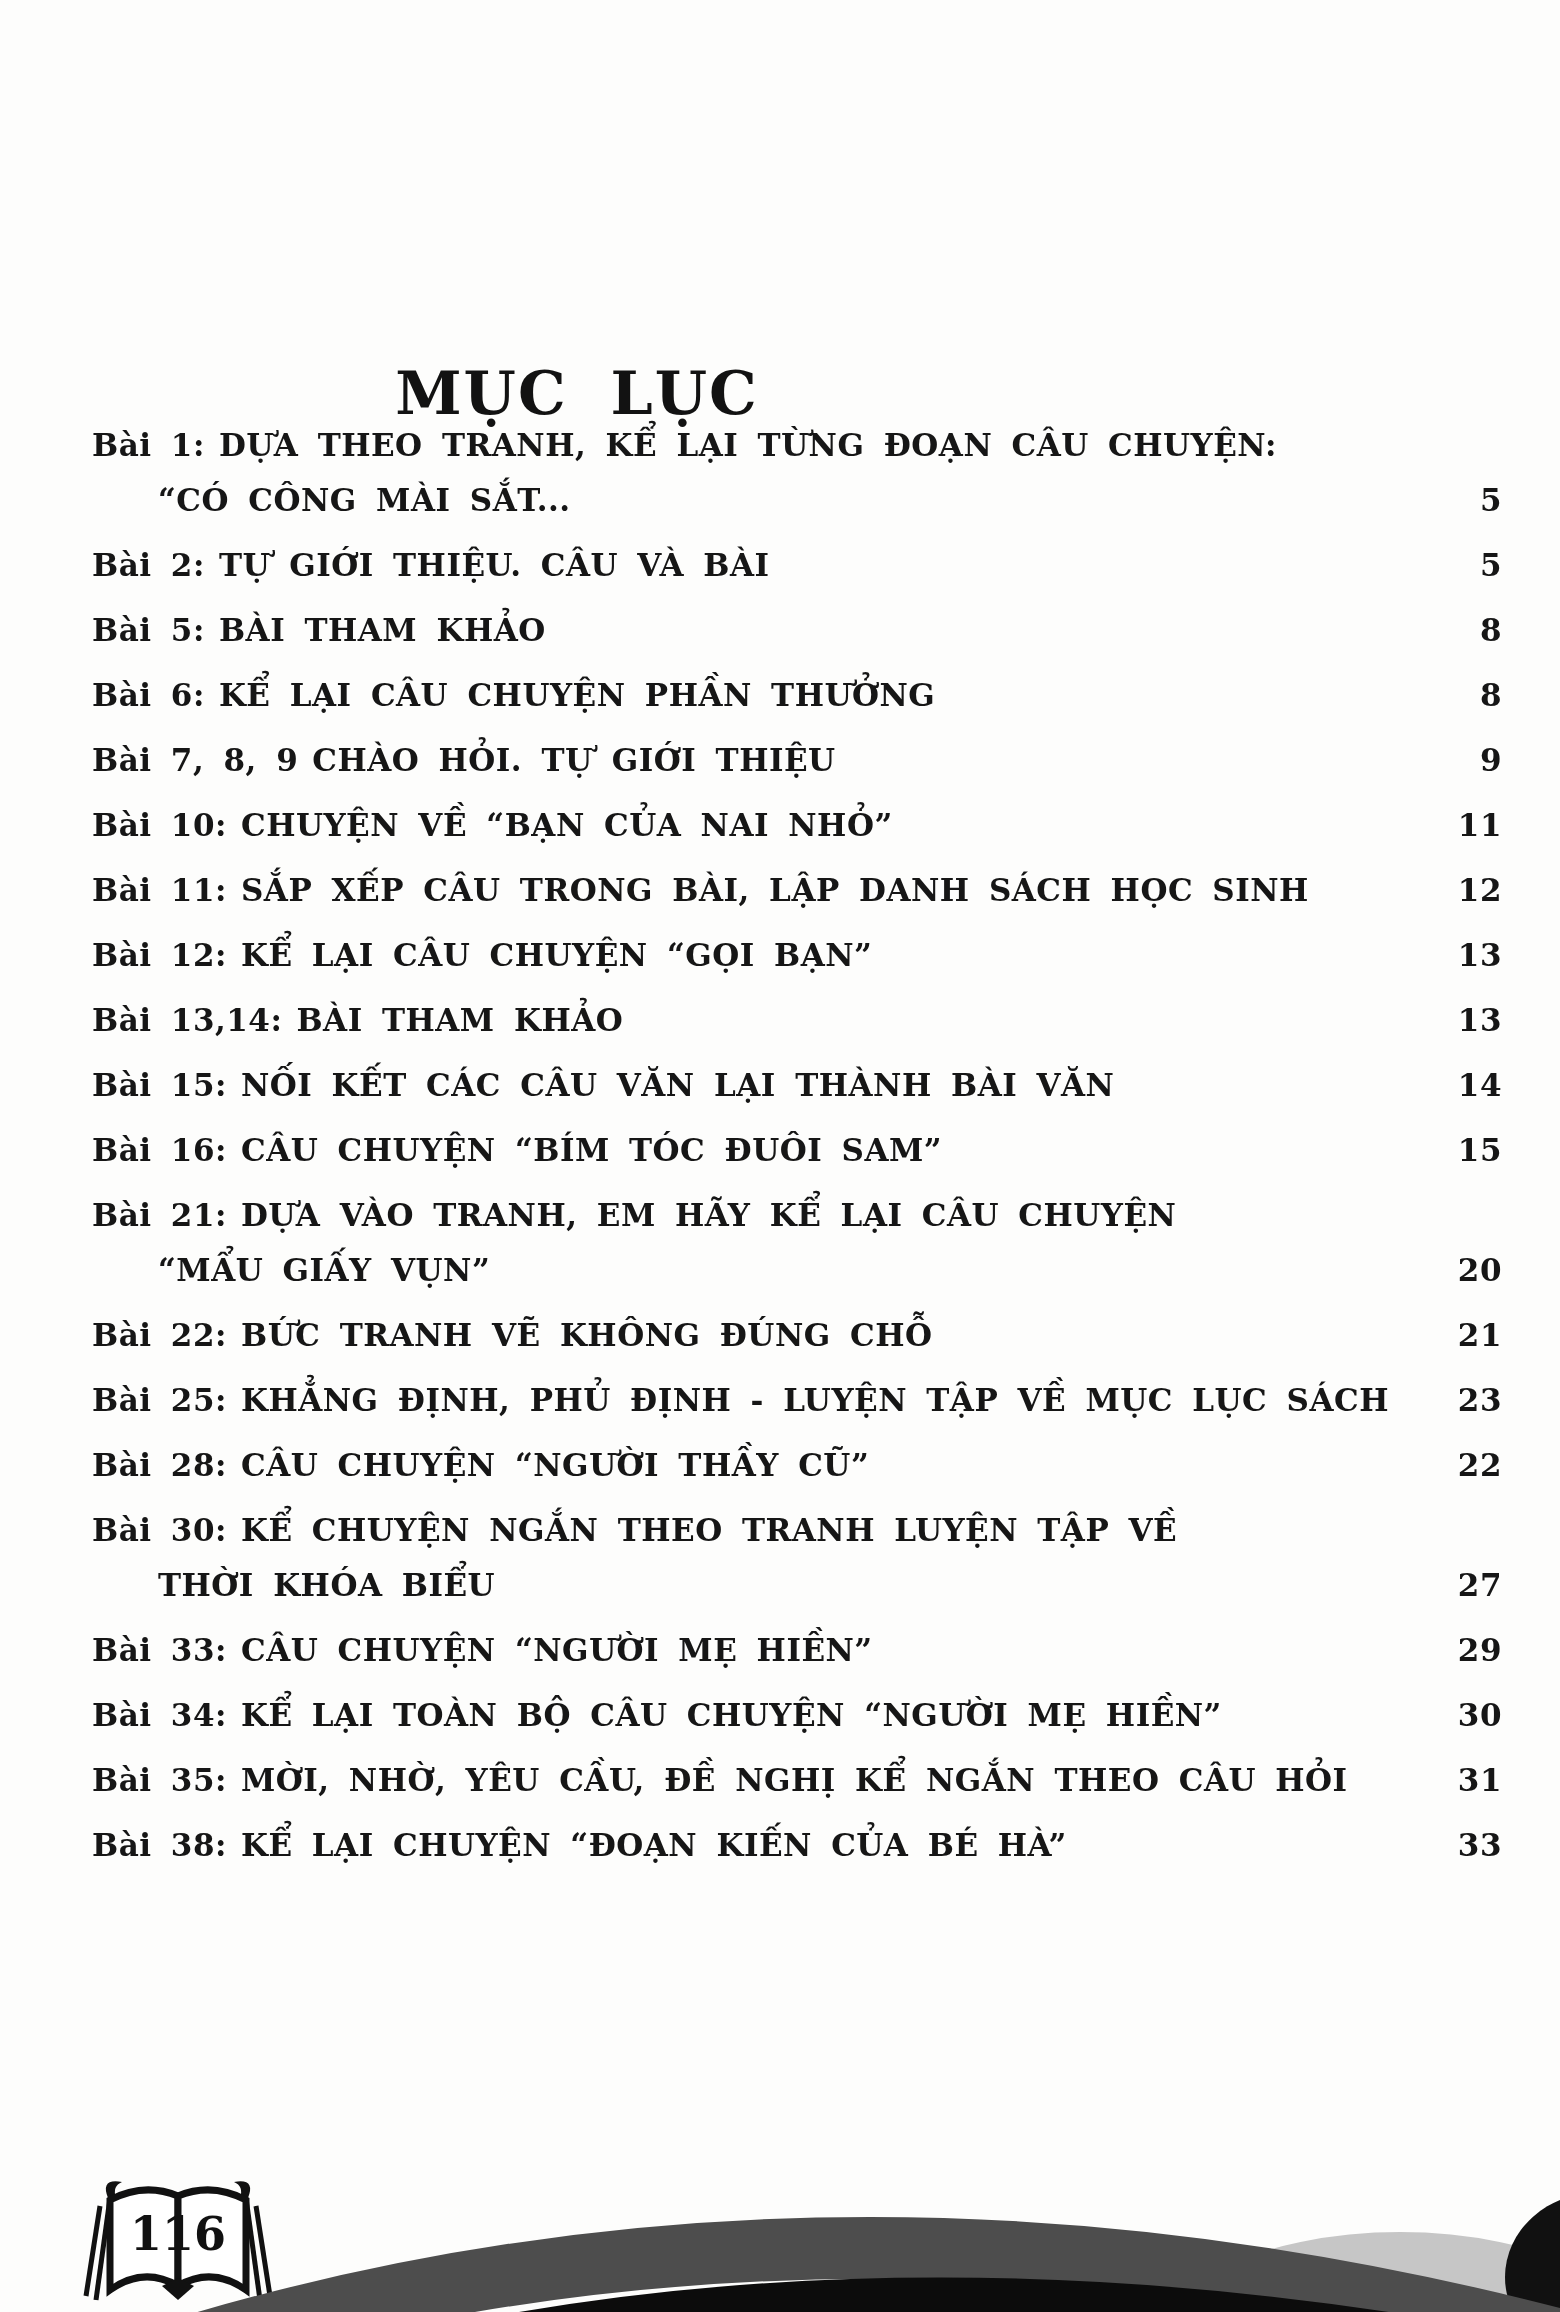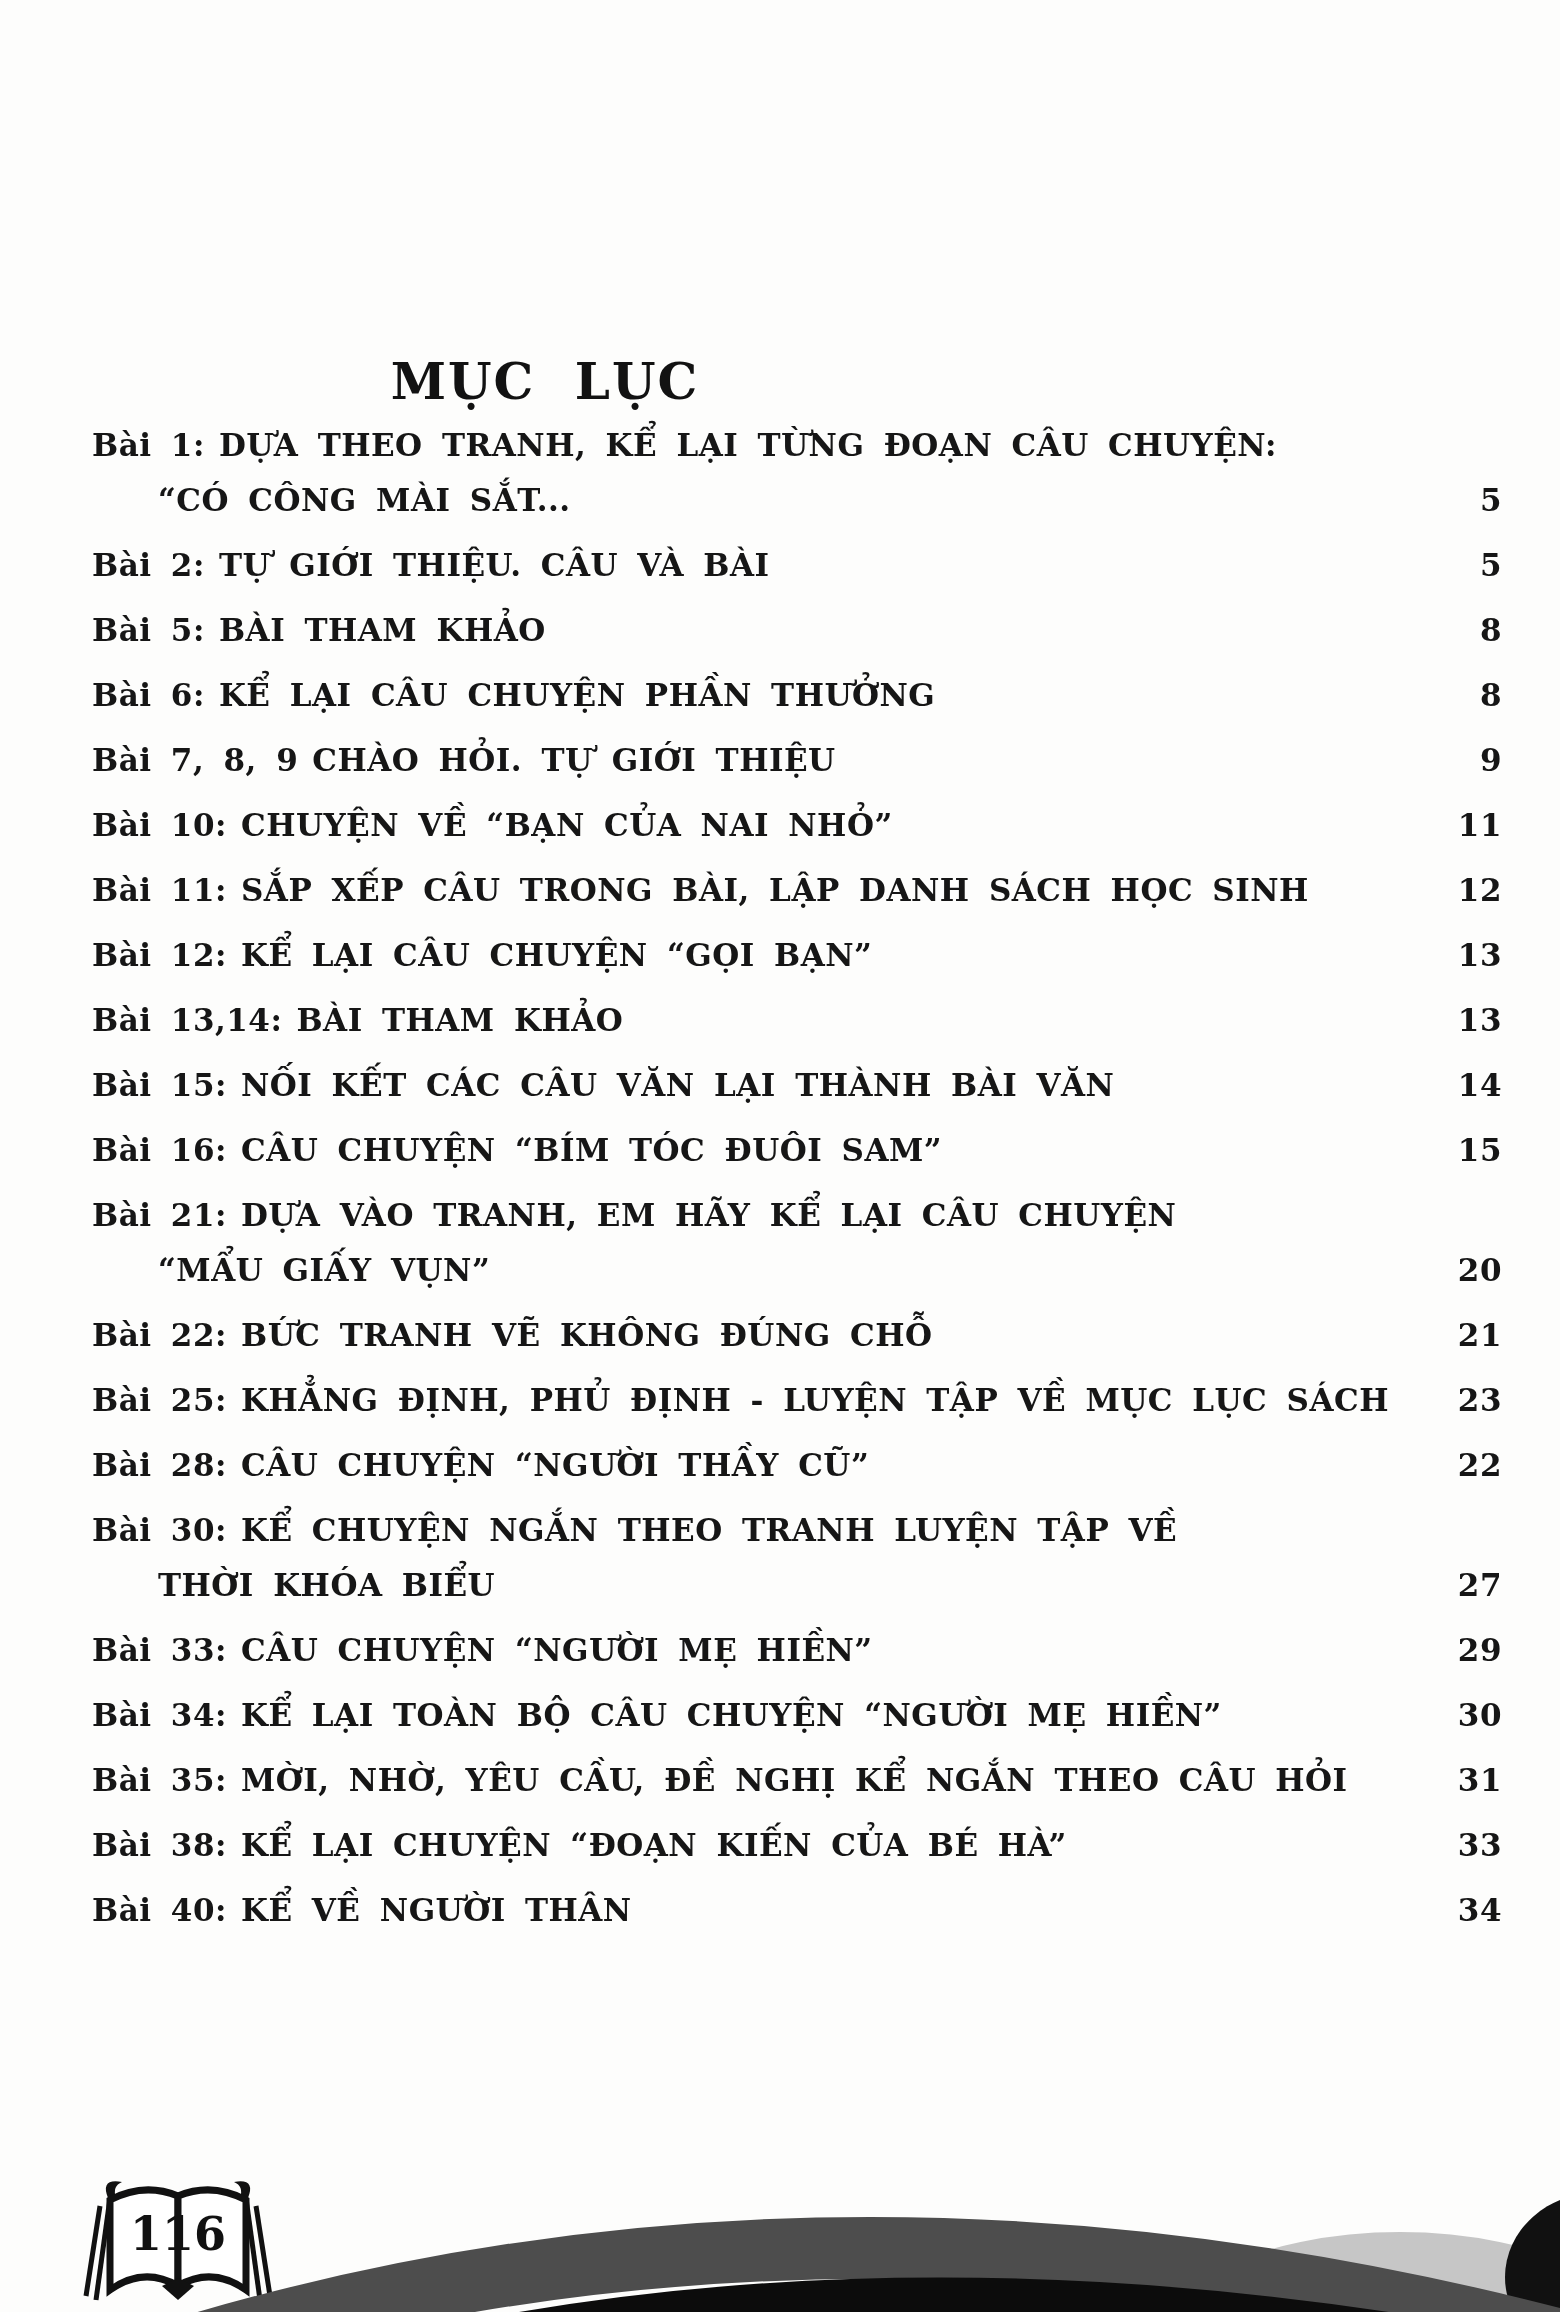--- a/index.html
+++ b/index.html
@@ -9,25 +9,26 @@
     position:relative;
     overflow:hidden;
     font-family:"DejaVu Serif","Liberation Serif",serif;
     color:#161616;
     -webkit-font-smoothing:antialiased;
   }
   .page-title {
     position:absolute;
     top:318px; left:0; width:1090px;
     text-align:center;
-    font-size:50px;
+    font-size:60px;
     font-weight:bold;
     letter-spacing:2px;
     word-spacing:20px;
     color:#121212;
+    padding-left:32px;
   }
   .toc {
     position:absolute;
     top:425px; left:92px; right:58px;
   }
   .row {
     display:flex;
     align-items:flex-end;
     margin-bottom:25px;
     font-weight:bold;
@@ -226,27 +227,20 @@
   </div>
 
   <div class="row">
     <div class="entry-text">
       <span class="lbl">Bài 38:</span><span class="t1">KỂ LẠI CHUYỆN “ĐOẠN KIẾN CỦA BÉ HÀ”</span>
       
     </div>
     <div class="pg">33</div>
   </div>
 
-  <div class="row">
-    <div class="entry-text">
-      <span class="lbl">Bài 40:</span><span class="t1">KỂ VỀ NGƯỜI THÂN</span>
-      
-    </div>
-    <div class="pg">34</div>
-  </div>
 </div>
 
 <div class="footer-badge">
   <svg width="200" height="150" viewBox="0 0 200 150">
 
     <g stroke="#111" stroke-width="5" fill="none">
       <path d="M 22 38 L 8 128"></path>
       <path d="M 32 30 L 18 132"></path>
       <path d="M 178 38 L 192 128"></path>
       <path d="M 168 30 L 182 132"></path>

